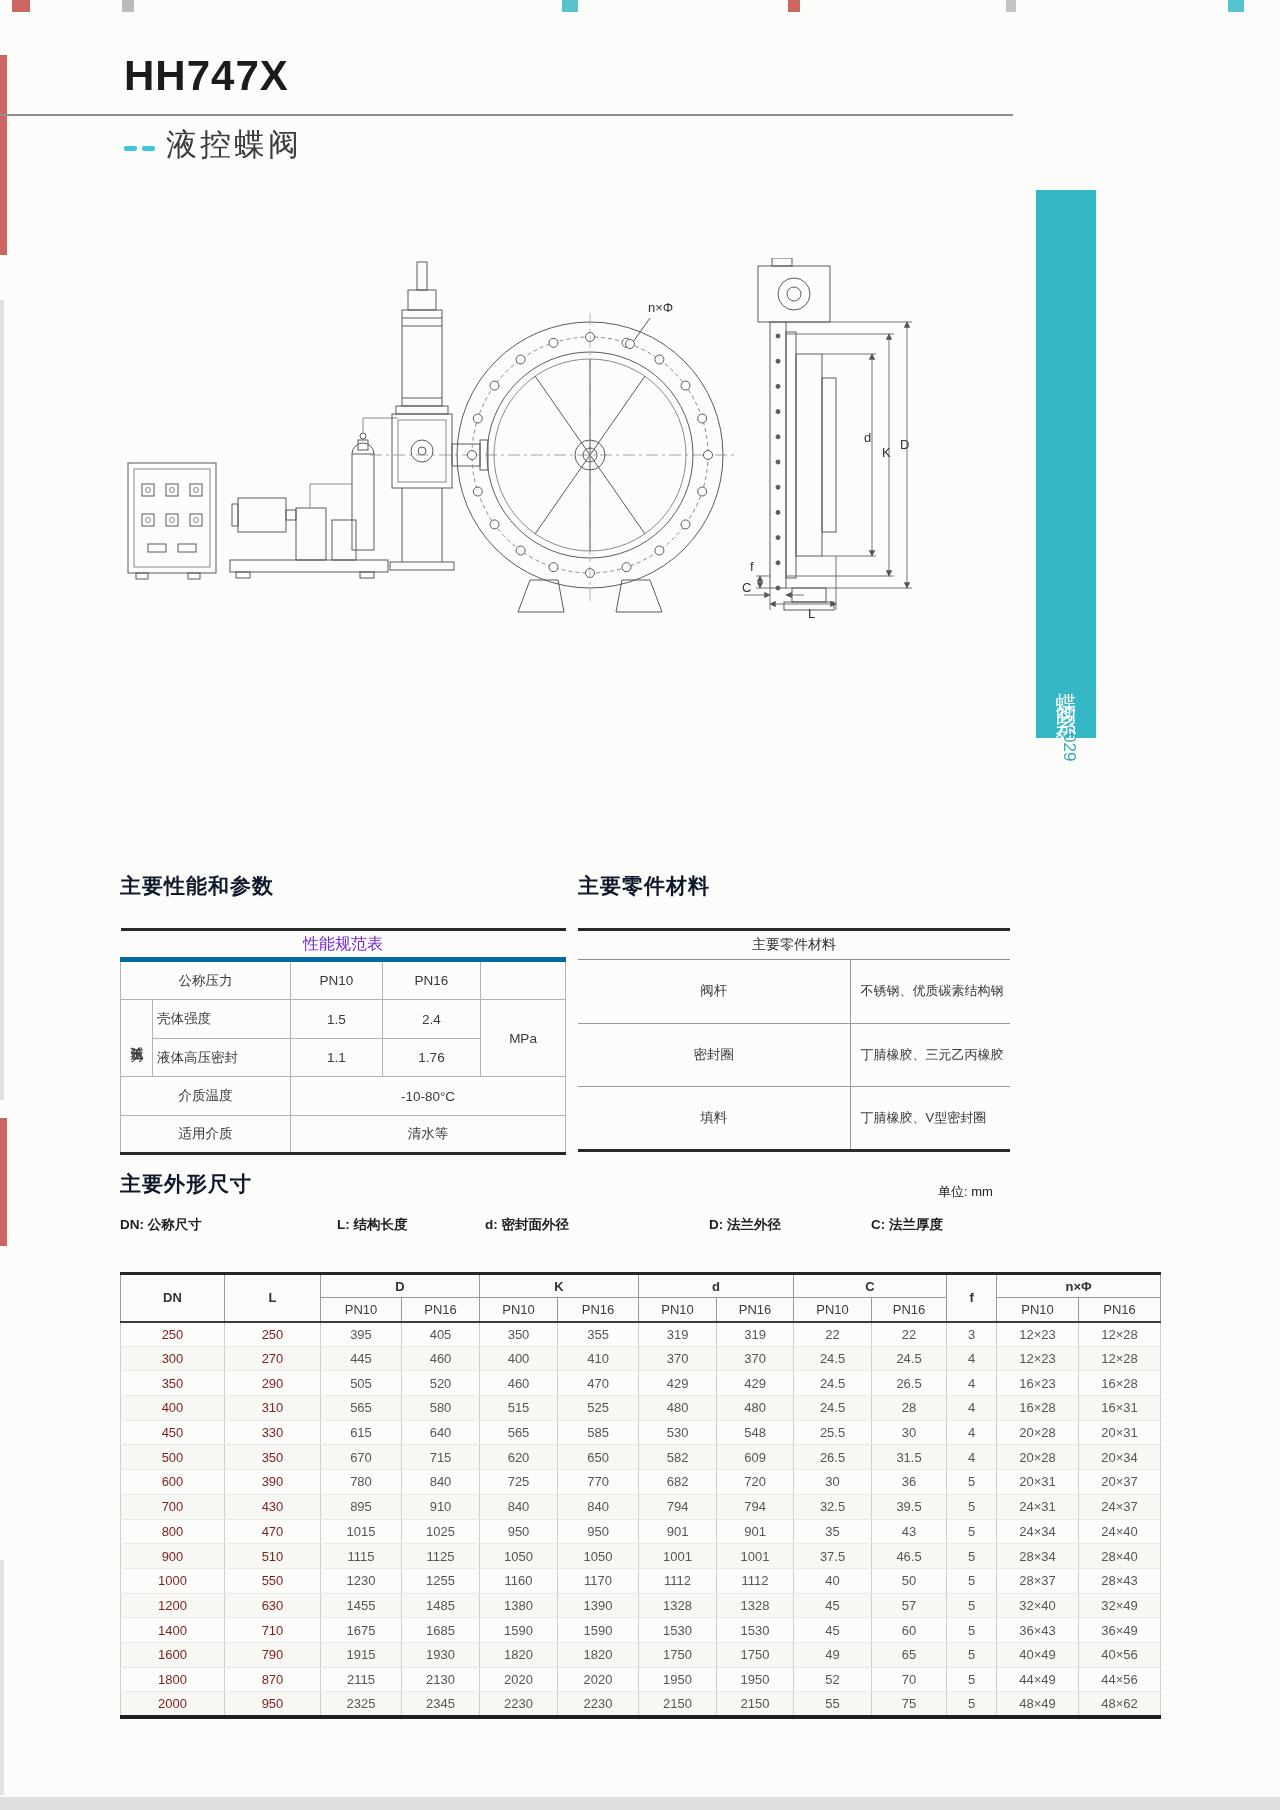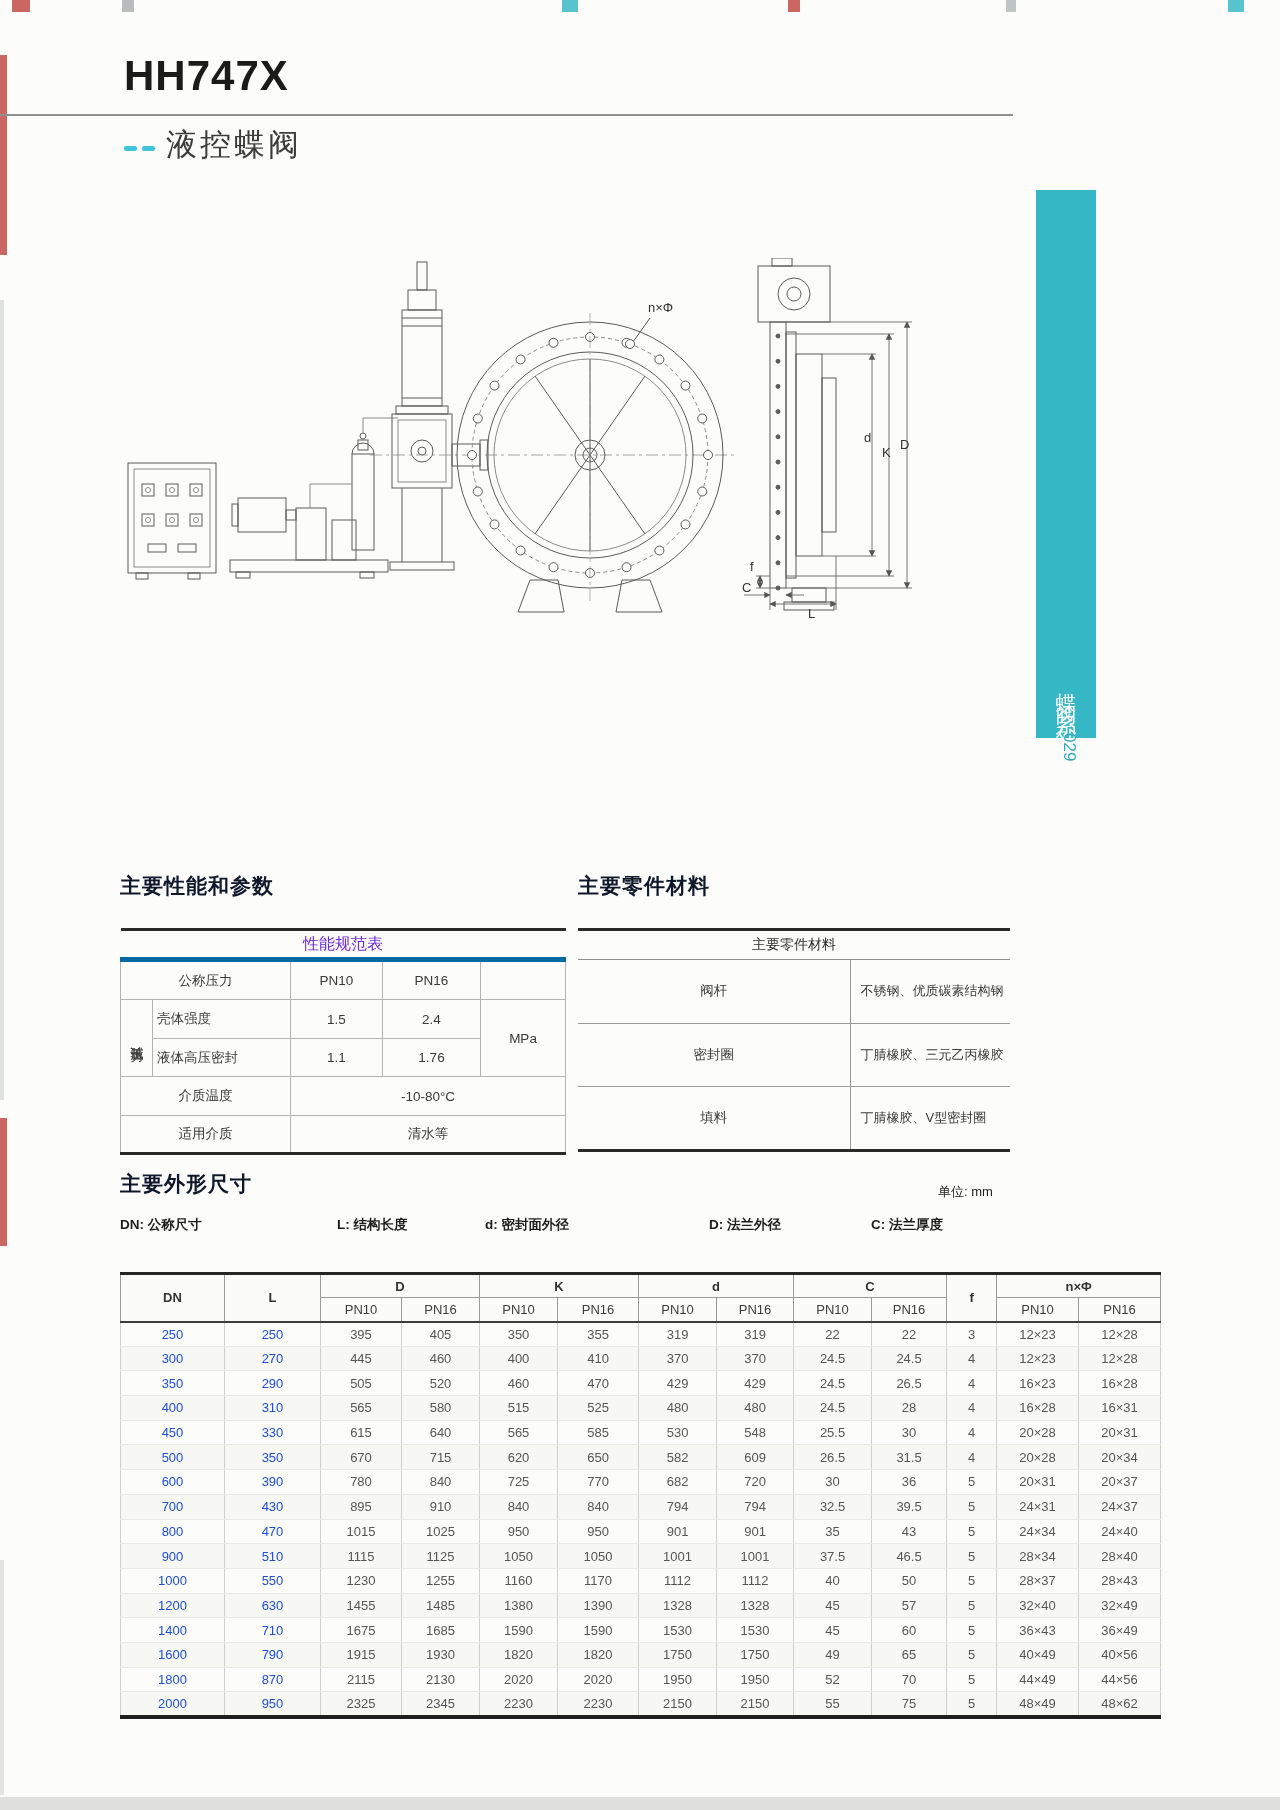--- a/index.html
+++ b/index.html
@@ -90,21 +90,21 @@
   .dim-table{width:1040px;height:443px;border-collapse:collapse;table-layout:fixed;
     font-size:13px;border-top:3px solid #262626;border-bottom:4px solid #1f1f1f;}
   .dim-table thead th{border:1px solid #9a9a9a;font-weight:600;color:#333;
     background:#fbfbf9;padding:0;height:24px;}
   .dim-table thead tr:last-child th{border-bottom:2px solid #3d3d3d;font-weight:400;color:#3d3d3d;}
   .dim-table thead th[rowspan]{border-bottom:2px solid #3d3d3d;}
   .dim-table tbody td{border-left:1px solid #cfcfcd;border-right:1px solid #cfcfcd;
     border-top:1px solid #e9e9e6;border-bottom:1px solid #e9e9e6;
     text-align:center;color:#565656;height:24.7px;padding:0;}
   .dim-table tbody tr:nth-child(even) td{background:#f7f7f4;}
-  .dim-table tbody td.dn{color:#1d4ed8;}
+  .dim-table tbody td.dn{color:#7f1d1d;}
 </style>
 </head>
 <body>
 
 <div class="page">
 
   <div class="art a-t1"></div>
   <div class="art a-t2"></div>
   <div class="art a-t3"></div>
   <div class="art a-t4"></div>

